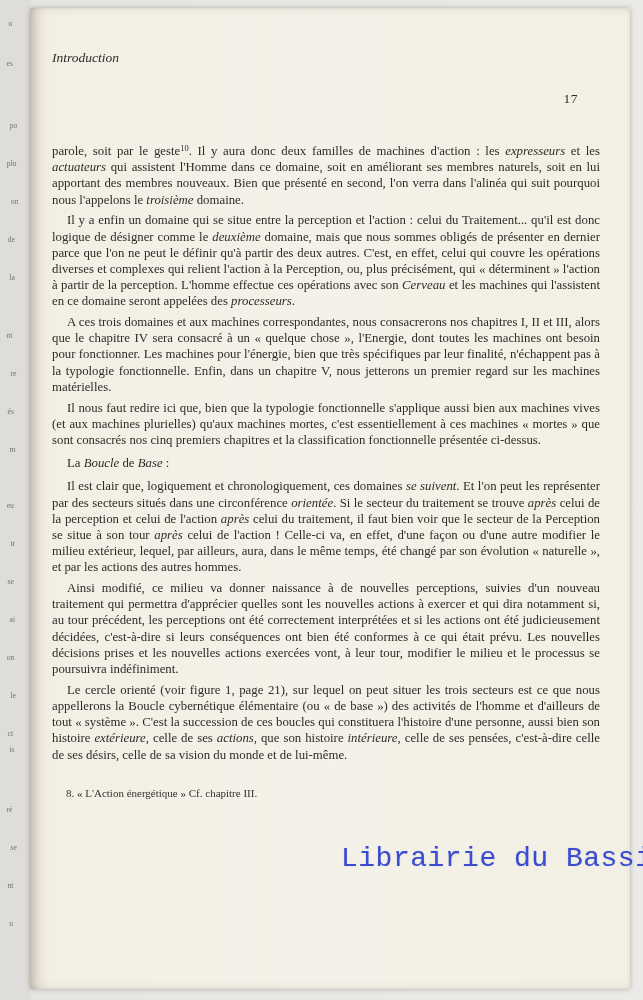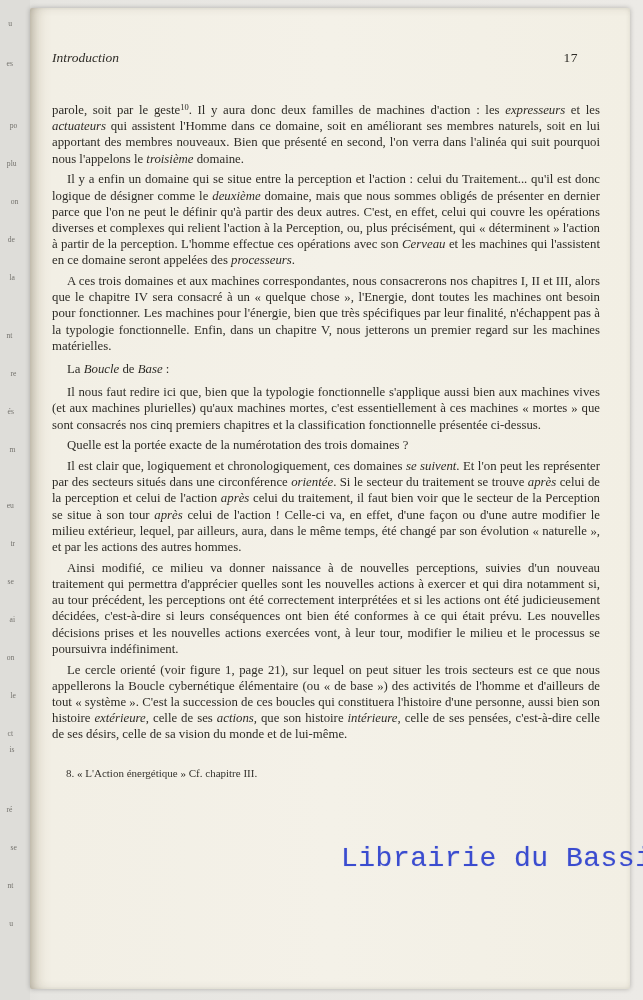--- a/index.html
+++ b/index.html
@@ -51,21 +51,21 @@
     color: #2e2c27;
   }
   .page-header {
     display: flex;
     justify-content: space-between;
     align-items: flex-start;
     font-size: 13.5px;
     padding-right: 22px;
   }
   .running-title { font-style: italic; }
-  .page-number { font-style: normal; letter-spacing: 0.5px; }
+  .page-number { font-style: normal; letter-spacing: 0.5px; margin-top: 41px; }
   .body-text {
     margin-top: 36px;
     font-size: 12.8px;
     line-height: 16.2px;
     text-align: justify;
     text-justify: inter-word;
   }
   .para { margin: 0 0 4.5px 0; }
   .para.indent { text-indent: 15px; }
   .para.heading { margin-top: 7px; margin-bottom: 7px; }
@@ -130,23 +130,22 @@
   <div class="page">
     <div class="page-header">
       <span class="running-title">Introduction</span>
       <span class="page-number">17</span>
     </div>
 
     <div class="body-text" id="bodyText">
         <p class="para"><span>parole, soit par le geste</span><sup>10</sup><span>. Il y aura donc deux familles de machines d'action : les </span><i>expresseurs</i><span> et les </span><i>actuateurs</i><span> qui assistent l'Homme dans ce domaine, soit en améliorant ses membres naturels, soit en lui apportant des membres nouveaux. Bien que présenté en second, l'on verra dans l'alinéa qui suit pourquoi nous l'appelons le </span><i>troisième</i><span> domaine.</span></p>
         <p class="para indent"><span>Il y a enfin un domaine qui se situe entre la perception et l'action : celui du Traitement... qu'il est donc logique de désigner comme le </span><i>deuxième</i><span> domaine, mais que nous sommes obligés de présenter en dernier parce que l'on ne peut le définir qu'à partir des deux autres. C'est, en effet, celui qui couvre les opérations diverses et complexes qui relient l'action à la Perception, ou, plus précisément, qui « déterminent » l'action à partir de la perception. L'homme effectue ces opérations avec son </span><i>Cerveau</i><span> et les machines qui l'assistent en ce domaine seront appelées des </span><i>processeurs</i><span>.</span></p>
         <p class="para indent"><span>A ces trois domaines et aux machines correspondantes, nous consacrerons nos chapitres I, II et III, alors que le chapitre IV sera consacré à un « quelque chose », l'Energie, dont toutes les machines ont besoin pour fonctionner. Les machines pour l'énergie, bien que très spécifiques par leur finalité, n'échappent pas à la typologie fonctionnelle. Enfin, dans un chapitre V, nous jetterons un premier regard sur les machines matérielles.</span></p>
+        <p class="para indent"><span>Il nous faut redire ici que, bien que la typologie fonctionnelle s'applique aussi bien aux machines vives (et aux machines plurielles) qu'aux machines mortes, c'est essentiellement à ces machines « mortes » que sont consacrés nos cinq premiers chapitres et la classification fonctionnelle présentée ci-dessus.</span></p>
         <p class="para indent heading"><span>La </span><i>Boucle</i><span> de </span><i>Base</i><span> :</span></p>
-        <p class="para indent"><span>Il nous faut redire ici que, bien que la typologie fonctionnelle s'applique aussi bien aux machines vives (et aux machines plurielles) qu'aux machines mortes, c'est essentiellement à ces machines « mortes » que sont consacrés nos cinq premiers chapitres et la classification fonctionnelle présentée ci-dessus.</span></p>
-        <p class="para indent"><span>Quelle est la portée exacte de la numérotation des trois domaines ?</span></p>
         <p class="para indent"><span>Il est clair que, logiquement et chronologiquement, ces domaines </span><i>se suivent</i><span>. Et l'on peut les représenter par des secteurs situés dans une circonférence </span><i>orientée</i><span>. Si le secteur du traitement se trouve </span><i>après</i><span> celui de la perception et celui de l'action </span><i>après</i><span> celui du traitement, il faut bien voir que le secteur de la Perception se situe à son tour </span><i>après</i><span> celui de l'action ! Celle-ci va, en effet, d'une façon ou d'une autre modifier le milieu extérieur, lequel, par ailleurs, aura, dans le même temps, été changé par son évolution « naturelle », et par les actions des autres hommes.</span></p>
         <p class="para indent"><span>Ainsi modifié, ce milieu va donner naissance à de nouvelles perceptions, suivies d'un nouveau traitement qui permettra d'apprécier quelles sont les nouvelles actions à exercer et qui dira notamment si, au tour précédent, les perceptions ont été correctement interprétées et si les actions ont été judicieusement décidées, c'est-à-dire si leurs conséquences ont bien été conformes à ce qui était prévu. Les nouvelles décisions prises et les nouvelles actions exercées vont, à leur tour, modifier le milieu et le processus se poursuivra indéfiniment.</span></p>
         <p class="para indent"><span>Le cercle orienté (voir figure 1, page 21), sur lequel on peut situer les trois secteurs est ce que nous appellerons la Boucle cybernétique élémentaire (ou « de base ») des activités de l'homme et d'ailleurs de tout « système ». C'est la succession de ces boucles qui constituera l'histoire d'une personne, aussi bien son histoire </span><i>extérieure</i><span>, celle de ses </span><i>actions</i><span>, que son histoire </span><i>intérieure</i><span>, celle de ses pensées, c'est-à-dire celle de ses désirs, celle de sa vision du monde et de lui-même.</span></p>
       </div>
 
     <div class="footnote">8. « L'Action énergétique » Cf. chapitre III.</div>
   </div>
 
   <div class="watermark">Librairie du Bassin</div>
 

